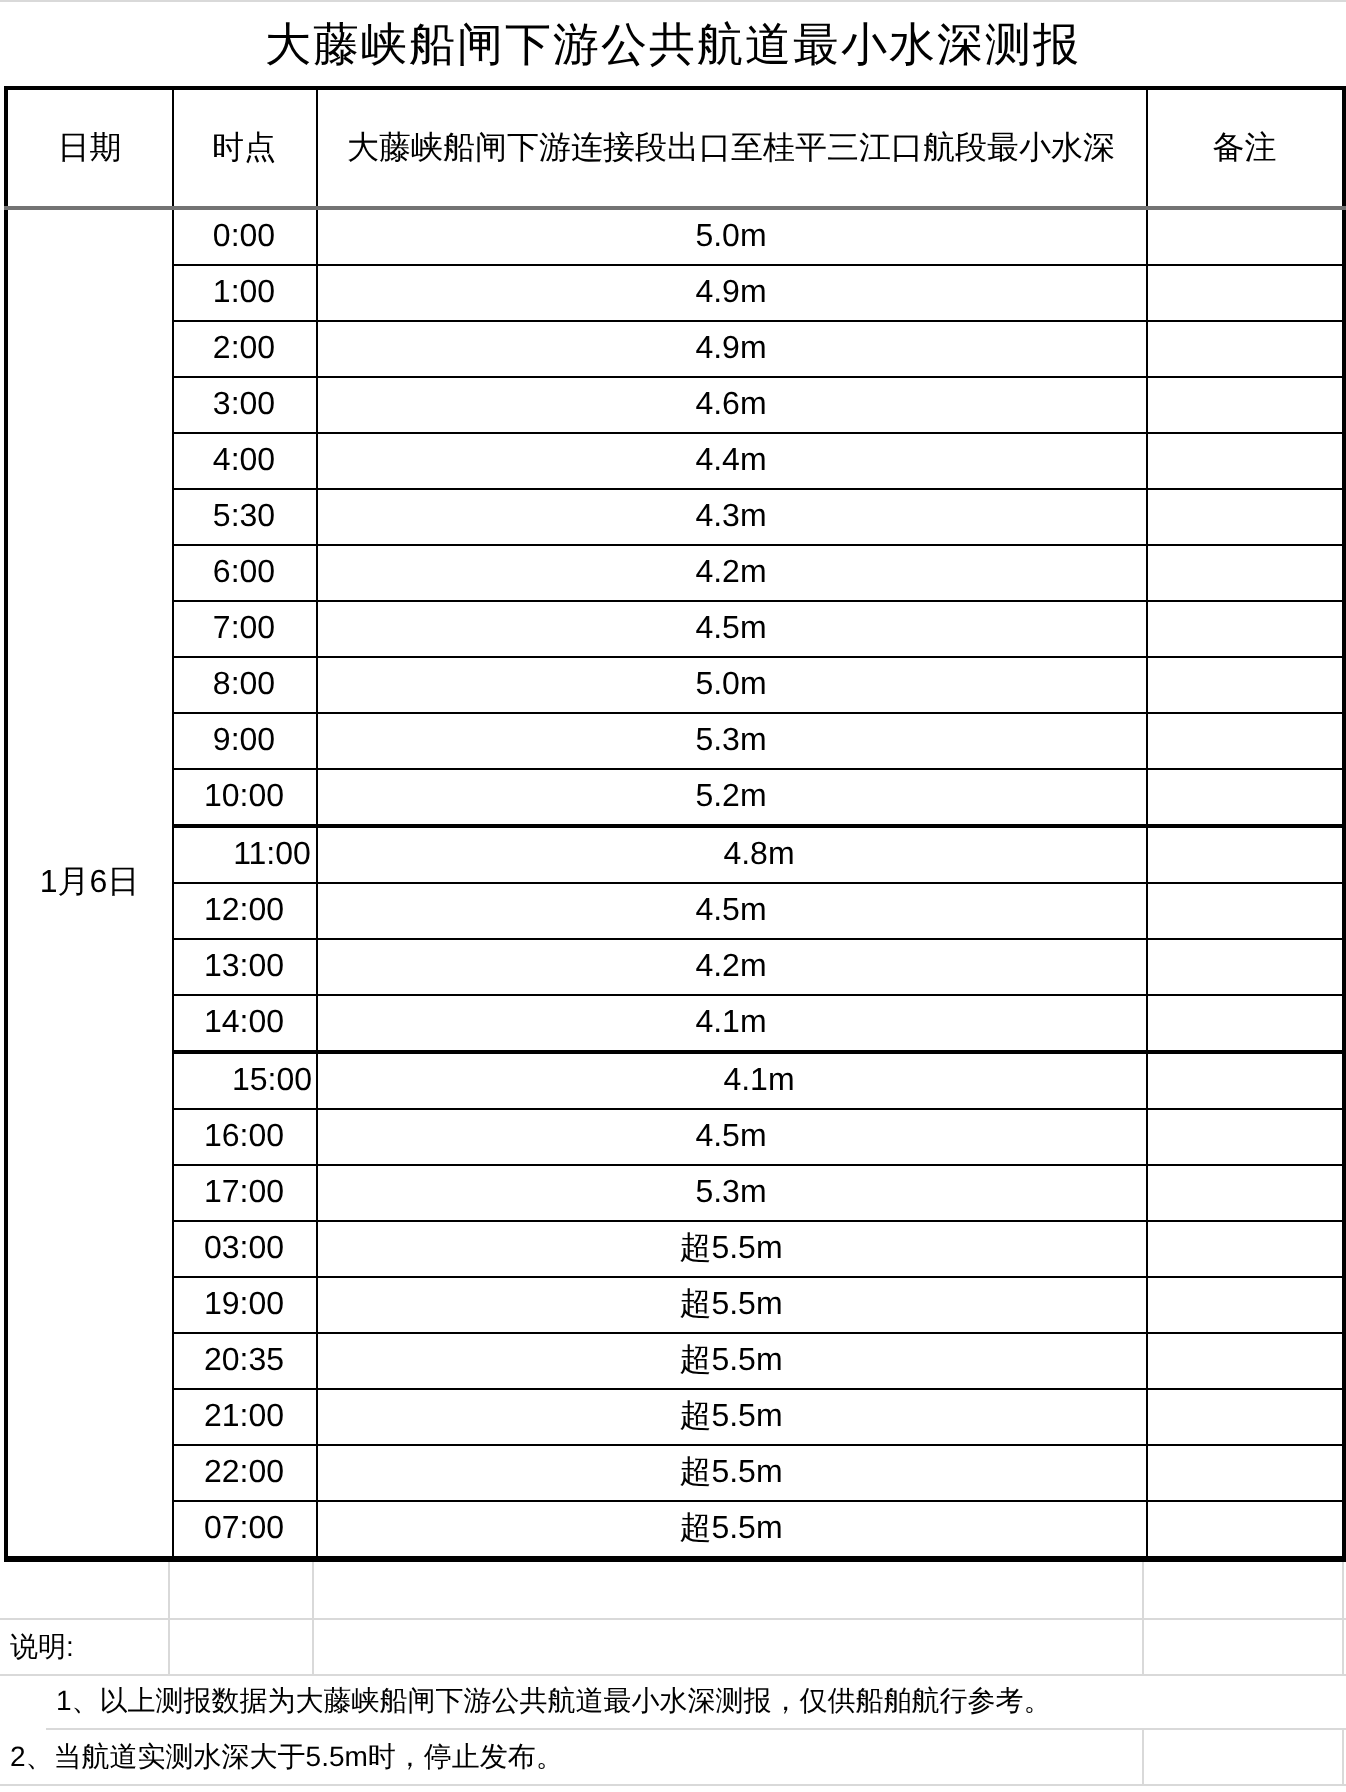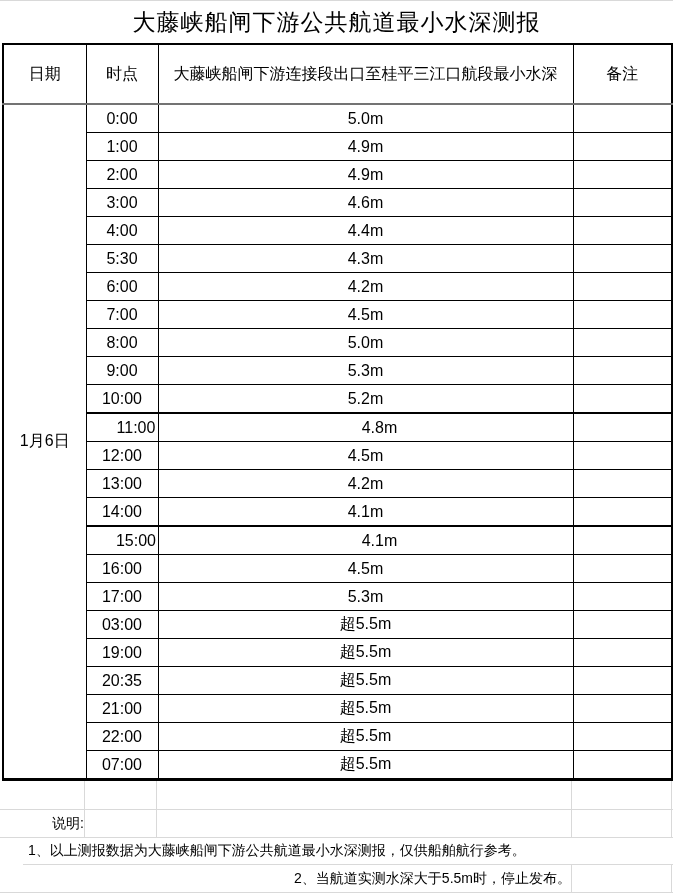--- a/index.html
+++ b/index.html
@@ -30,21 +30,21 @@
   table.depth thead th{
     height:58px;border-bottom:2px solid #737373;border-top:2px solid #000;
   }
   table.depth tbody td{height:27px;}
   table.depth tr.thick-top td{border-top:2px solid #000;padding-left:28px;}
   td.date-cell{font-size:16px;}
   
   .grid-area{width:673px;font-size:14px;}
   .grid-row{display:flex;border-bottom:1px solid #d9d9d9;box-sizing:border-box;align-items:center;}
   .grid-row .cell{height:100%;box-sizing:border-box;display:flex;align-items:center;}
-  .cell.b-right{border-right:1px solid #d9d9d9;justify-content:flex-end;}
+  .cell.b-right{border-right:1px solid #d9d9d9;}
   .c1{width:85px;}
   .c2{width:72px;}
   .c3{width:415px;}
   .c4{width:100px;}
   .c-wide{width:572px;}
   .row-blank{height:29px;}
   .row-label{height:28px;}
   .row-note1{height:27px;margin-left:23px;}
   .row-note2{height:28px;}
   .note-text{padding-left:5px;white-space:nowrap;}

